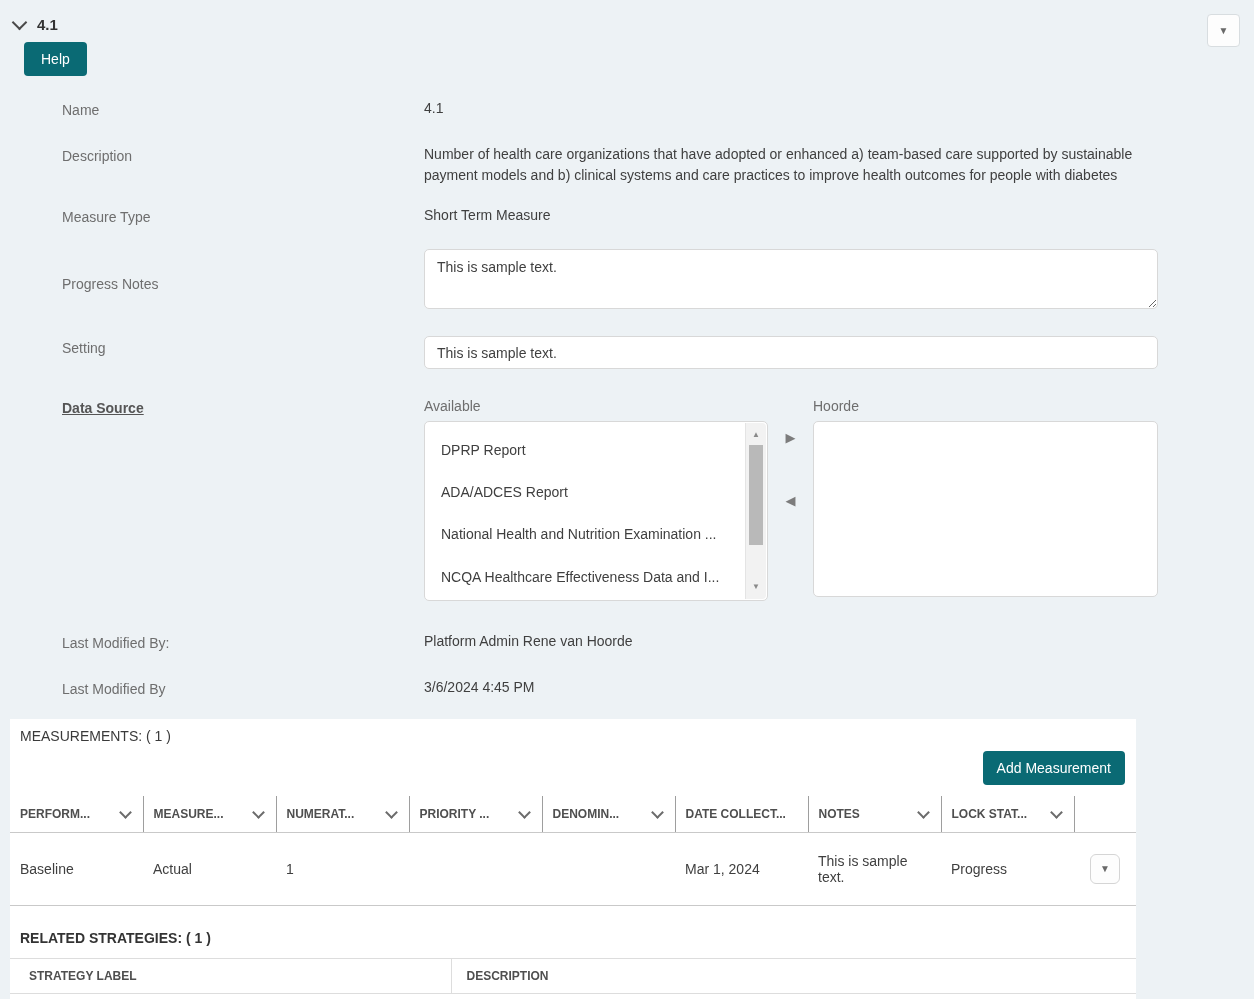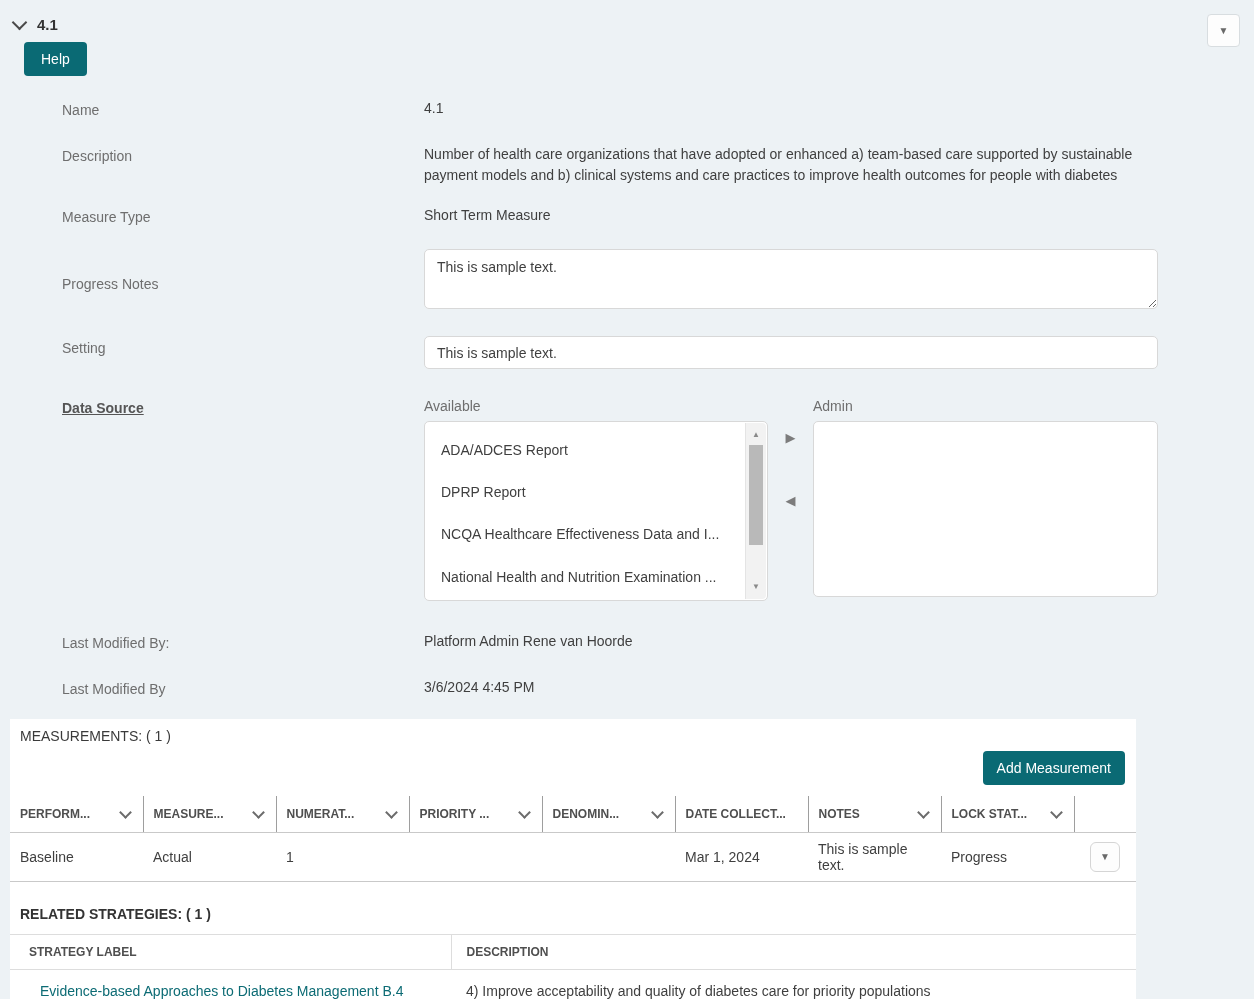--- a/index.html
+++ b/index.html
@@ -60,21 +60,21 @@
   .add-row{display:flex;justify-content:flex-end;padding:7px 11px 11px 0;align-items:center;}
   .add-btn{padding:9px 14px;}
   table.mtable{border-collapse:collapse;table-layout:fixed;width:1126px;}
   .mtable th{height:36px;font-size:12px;font-weight:bold;color:#4f4f4f;text-align:left;
     padding:0 9px 0 10px;border-bottom:1px solid #c9c9c9;border-left:1px solid #9e9e9e;box-sizing:border-box;cursor:pointer;margin-left:30px;}
   .mtable th:first-child{border-left:none;}
   .hwrap{display:flex;align-items:center;justify-content:space-between;}
   .hlabel{overflow:hidden;white-space:nowrap;}
   .sort-chev{flex:0 0 auto;width:7px;height:7px;border-right:2px solid #6b6b6b;border-bottom:2px solid #6b6b6b;
     transform:rotate(45deg);margin:-3px 4px 0 6px;}
-  .mtable td{font-size:14px;color:#3f3f3f;padding:8px 10px;border-bottom:1px solid #c9c9c9;vertical-align:middle;box-sizing:border-box;}
+  .mtable td{font-size:14px;color:#3f3f3f;padding:20px 10px;border-bottom:1px solid #c9c9c9;vertical-align:middle;box-sizing:border-box;}
   .row-menu-btn{width:30px;height:30px;background:#fdfdfd;border:1px solid #d5d5d5;border-radius:6px;cursor:pointer;
     display:flex;align-items:center;justify-content:center;margin:0 auto;}
   
   .rs-title{padding:24px 0 12px 10px;font-weight:bold;font-size:14px;color:#333;}
   table.rstable{border-collapse:collapse;table-layout:fixed;width:1126px;}
   .rstable th{height:35px;font-size:12px;font-weight:bold;color:#4f4f4f;text-align:left;
     border-top:1px solid #ddd;border-bottom:1px solid #ddd;padding-left:19px;box-sizing:border-box;}
   .rstable th + th{border-left:1px solid #ddd;padding-left:15px;}
   .rstable td{padding:13px 0 13px 30px;border-bottom:1px solid #ddd;font-size:14px;vertical-align:middle;box-sizing:border-box;}
   .rstable td.desc{padding-left:15px;color:#3f3f3f;}
@@ -129,38 +129,38 @@
   </div>
 
   <div class="frow mb-ds">
     <div class="flabel bold">Data Source</div>
     <div class="fvalue">
       <div class="duallist">
         <div class="dl-col-a">
           <div class="dl-label">Available</div>
           <div class="listbox">
             <ul>
+              <li>DPRP Report</li>
               <li>ADA/ADCES Report</li>
-              <li>DPRP Report</li>
+              <li>National Health and Nutrition Examination ...</li>
               <li>NCQA Healthcare Effectiveness Data and I...</li>
-              <li>National Health and Nutrition Examination ...</li>
             </ul>
             <div class="sbar">
               <div class="up">▲</div>
               <div class="sthumb"></div>
               <div class="down">▼</div>
             </div>
           </div>
         </div>
         <div class="arrows-col">
           <button class="mv-btn mv-right"><span>▶</span></button>
           <button class="mv-btn mv-left"><span>◀</span></button>
         </div>
         <div class="dl-col-c">
-          <div class="dl-label">Admin</div>
+          <div class="dl-label">Hoorde</div>
           <div class="listbox chosen"></div>
         </div>
       </div>
     </div>
   </div>
 
   <div class="frow mb-lm1">
     <div class="flabel">Last Modified By:</div>
     <div class="fvalue">Platform Admin Rene van Hoorde</div>
   </div>

